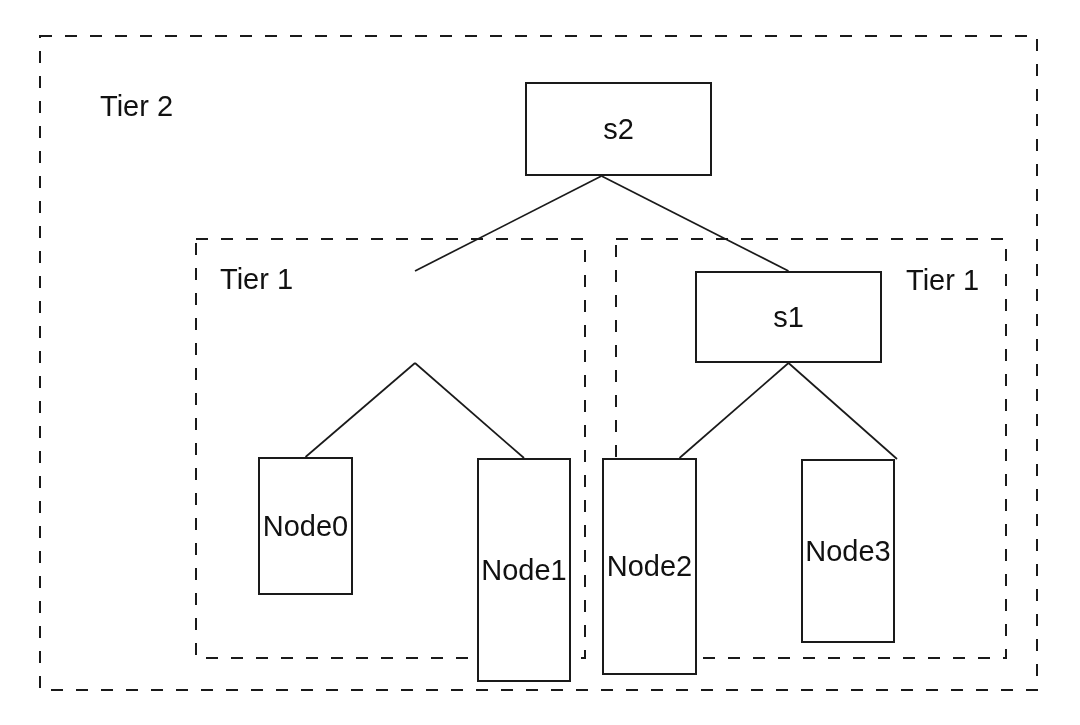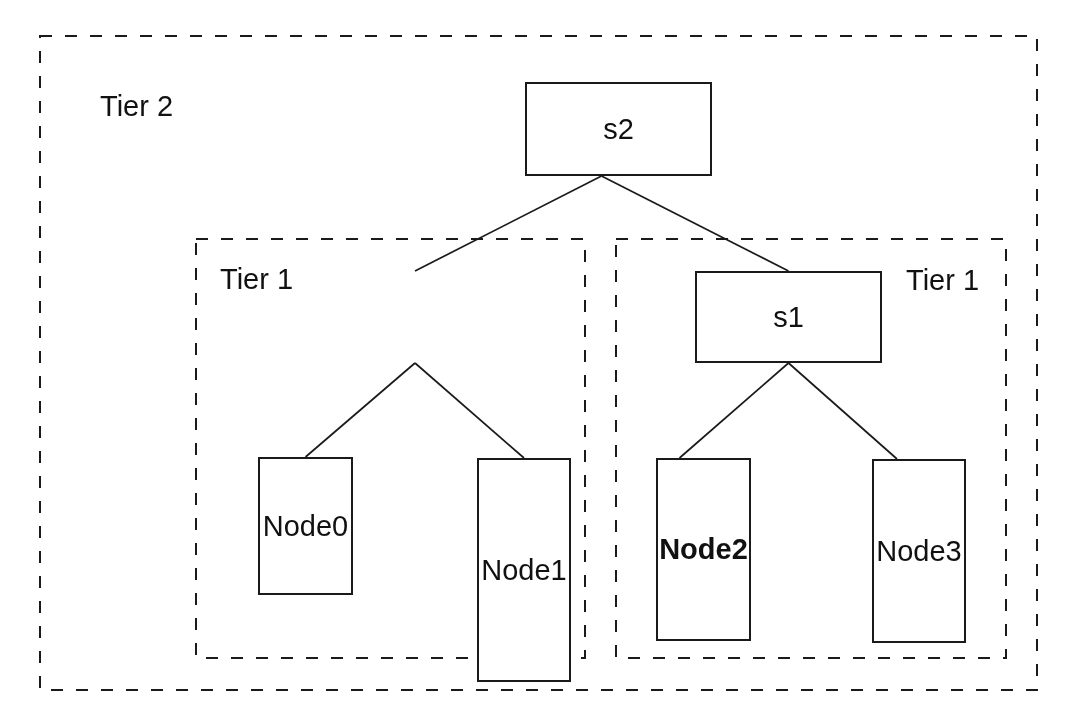--- a/index.html
+++ b/index.html
@@ -45,22 +45,22 @@
     z-index: 1;
     text-align: right;
   }
   
   #node-s2   { left: 508px; top:  82px; width: 187px; height: 94px; margin-left: 17px; }
   #node-s0   { left: 322px; top: 271px; width: 186px; height: 92px; }
   #node-s1   { left: 695px; top: 271px; width: 187px; height: 92px; }
   
   #node-Node0 { left: 258px; top: 457px; width: 95px; height: 138px; }
   #node-Node1 { left: 477px; top: 458px; width: 94px; height: 224px; }
-  #node-Node2 { left: 656px; top: 458px; width: 95px; height: 183px; font-weight: bold; }
-  #node-Node3 { left: 872px; top: 459px; width: 94px; height: 184px; }
+  #node-Node2 { left: 602px; top: 458px; width: 95px; height: 217px; }
+  #node-Node3 { left: 801px; top: 459px; width: 94px; height: 184px; }
   
   #label-tier2       { left: 100px; top:  92px; }
   #label-tier1-left  { left: 220px; top: 265px; }
   #label-tier1-right { left: 906px; top: 266px; }
 </style>
 </head>
 <body>
 
 <div id="canvas">
 

